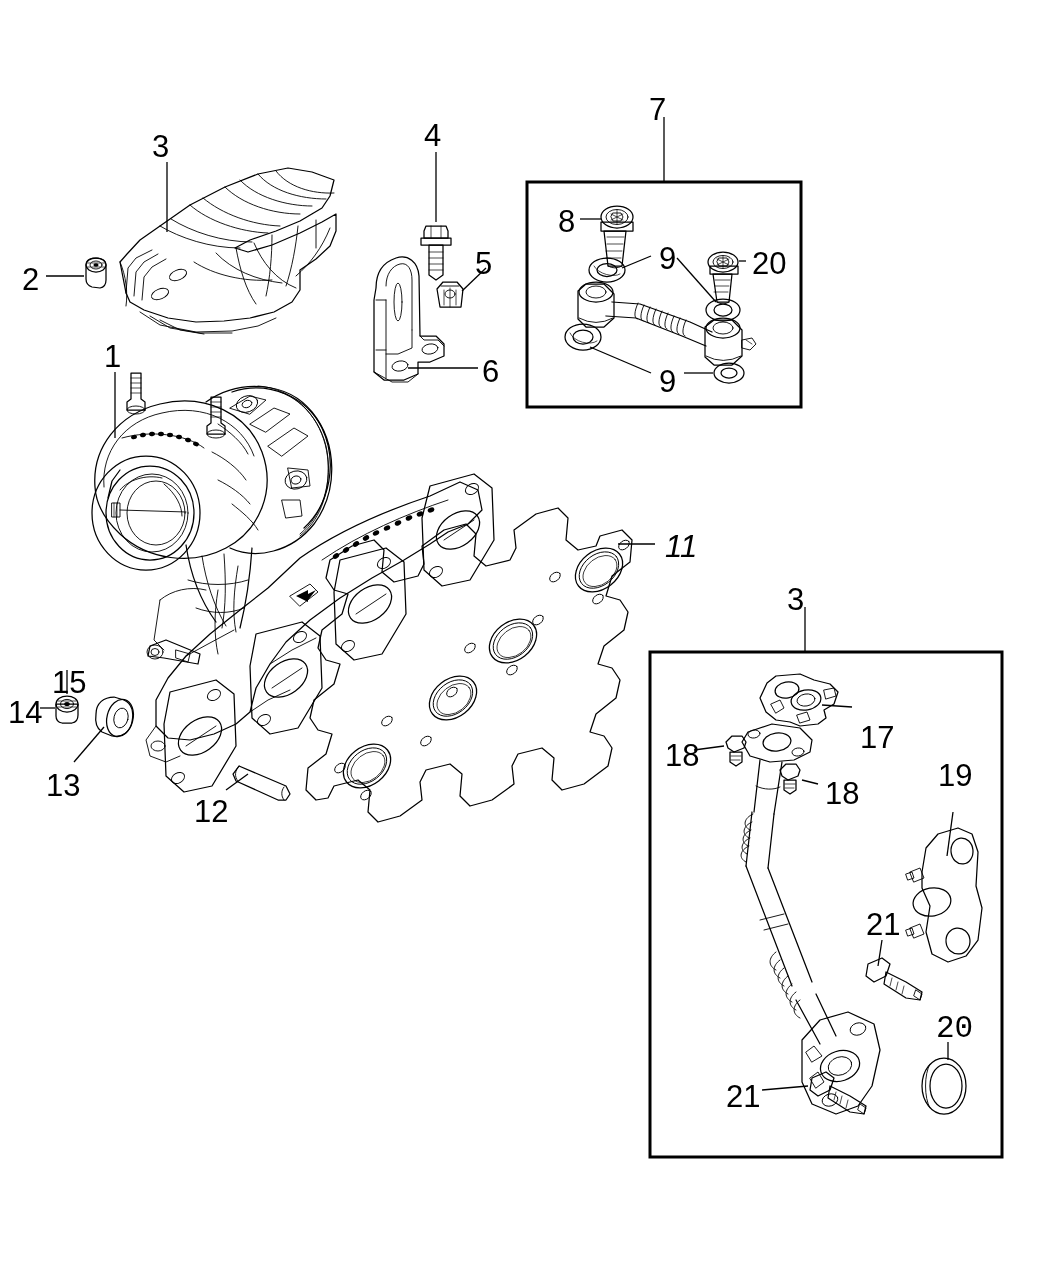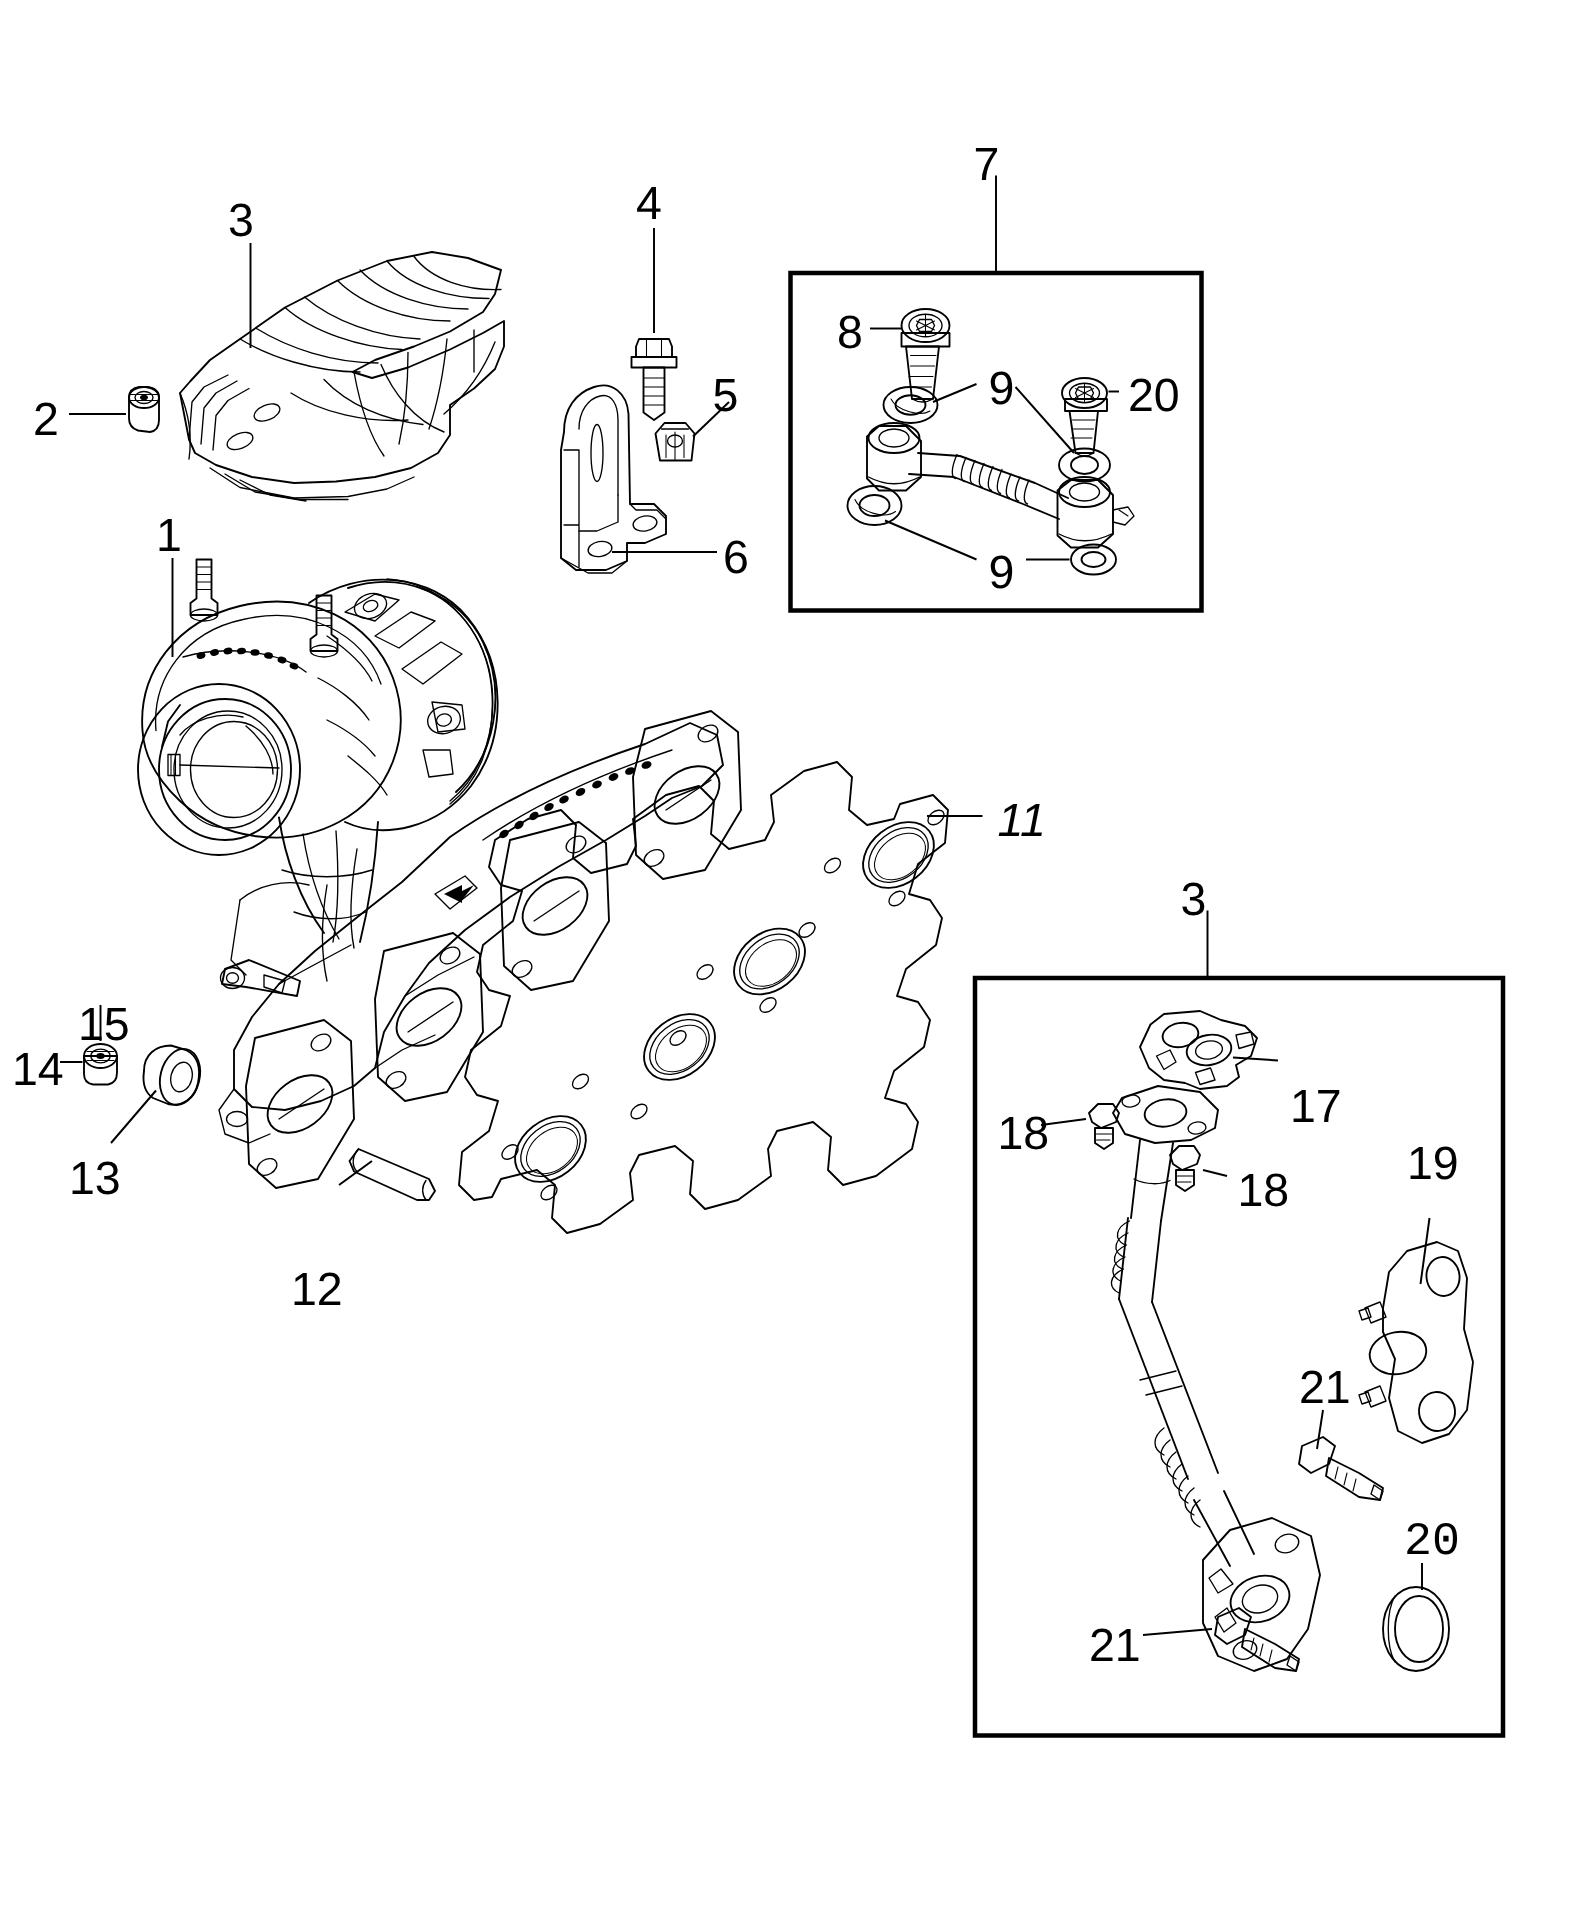--- a/index.html
+++ b/index.html
@@ -552,21 +552,21 @@
 <div class="callout-num" style="left:152px;top:131px;">3</div>
 <div class="callout-num" style="left:424px;top:120px;">4</div>
 <div class="callout-num" style="left:475px;top:248px;">5</div>
 <div class="callout-num" style="left:482px;top:356px;">6</div>
 <div class="callout-num" style="left:649px;top:94px;">7</div>
 <div class="callout-num" style="left:558px;top:206px;">8</div>
 <div class="callout-num" style="left:659px;top:243px;">9</div>
 <div class="callout-num" style="left:659px;top:366px;">9</div>
 <div class="callout-num" style="left:752px;top:248px;">20</div>
 <div class="callout-num" style="left:665px;top:531px;font-style:italic;">11</div>
-<div class="callout-num" style="left:194px;top:844px;">12</div>
+<div class="callout-num" style="left:194px;top:796px;">12</div>
 <div class="callout-num" style="left:46px;top:770px;">13</div>
 <div class="callout-num" style="left:8px;top:697px;text-align:center;">14</div>
 <div class="callout-num" style="left:52px;top:667px;">15</div>
 <div class="callout-num" style="left:787px;top:584px;">3</div>
 <div class="callout-num" style="left:860px;top:698px;margin-top:24px;">17</div>
 <div class="callout-num" style="left:665px;top:740px;">18</div>
 <div class="callout-num" style="left:825px;top:778px;">18</div>
 <div class="callout-num" style="left:938px;top:760px;">19</div>
 <div class="callout-num" style="left:936px;top:1013px;font-family:Liberation Mono, monospace;">20</div>
 <div class="callout-num" style="left:866px;top:909px;">21</div>

